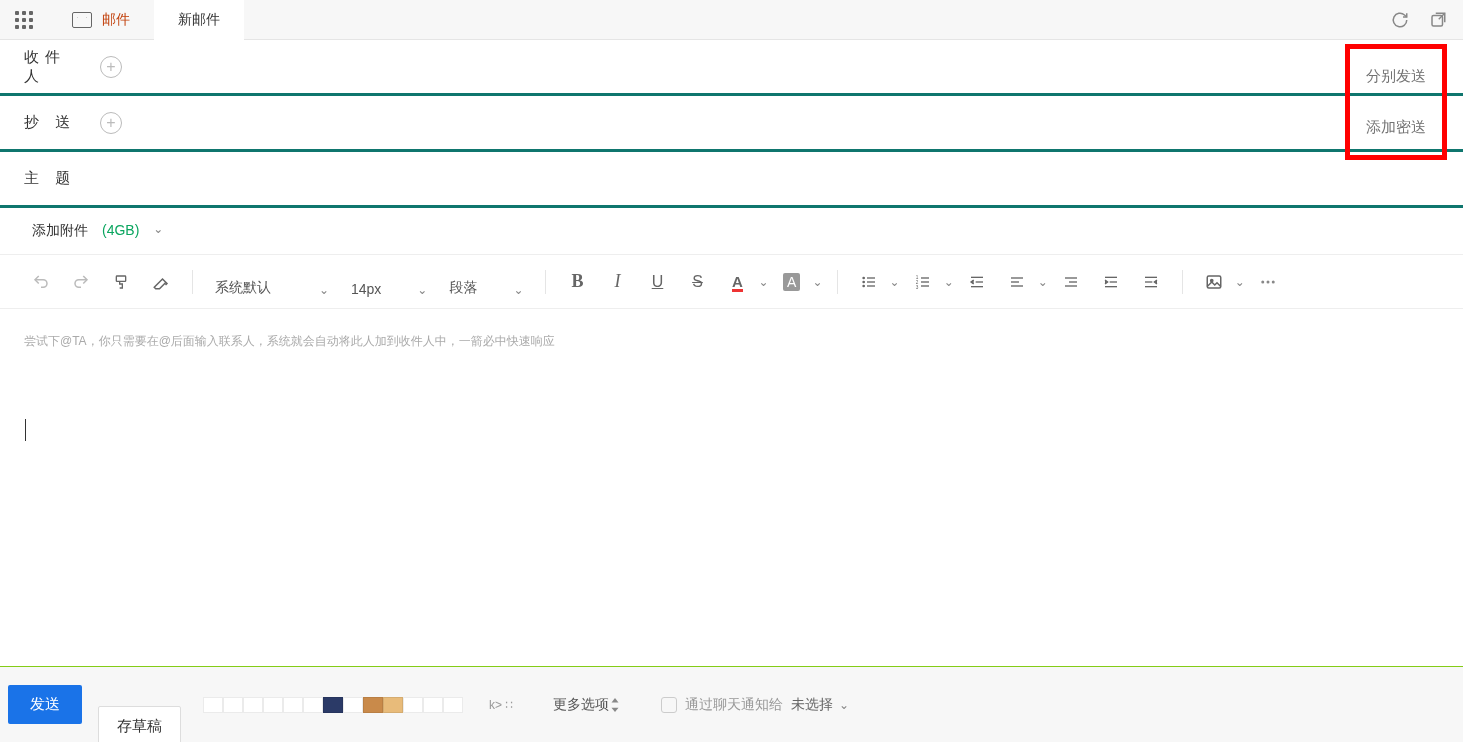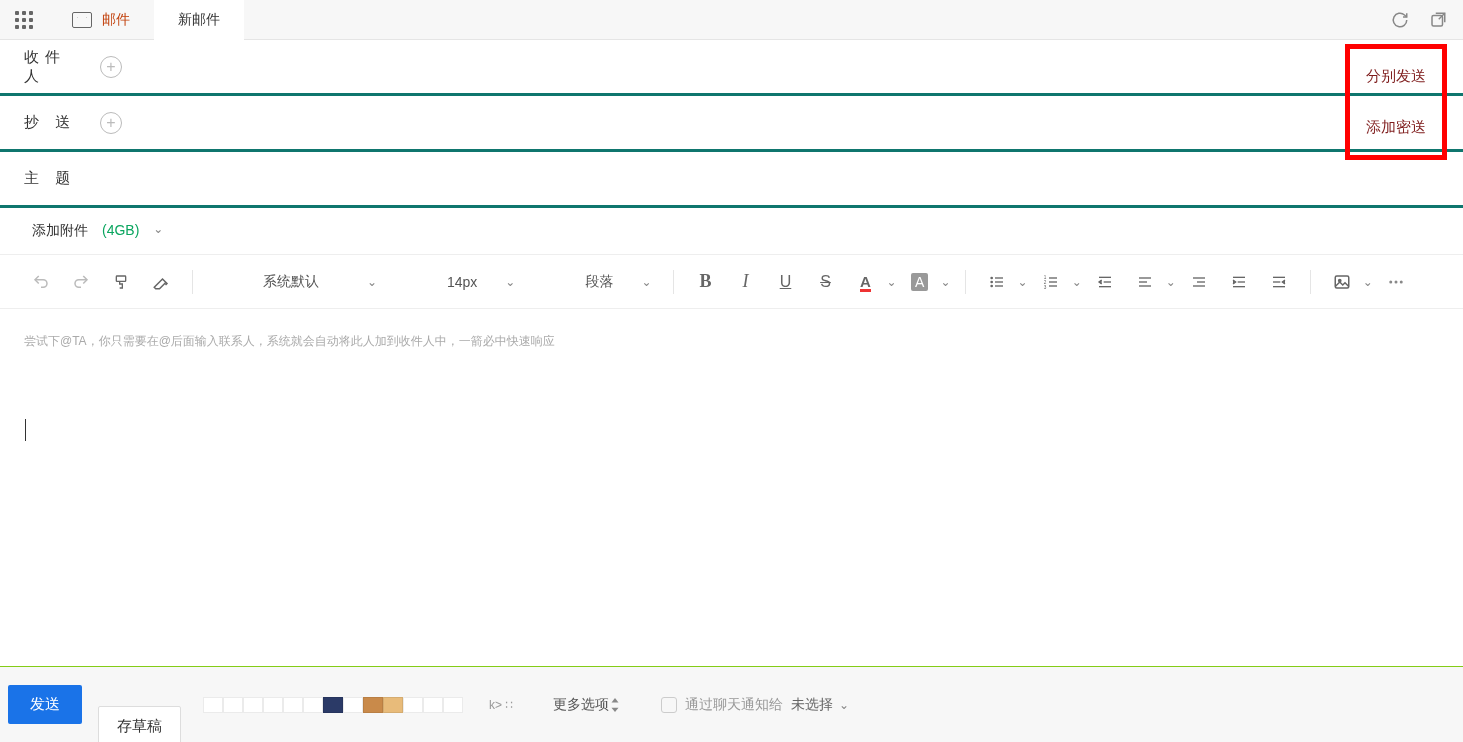--- a/index.html
+++ b/index.html
@@ -12,33 +12,33 @@
     .tab { height: 40px; padding: 0 24px; display: flex; align-items: center; gap: 10px; cursor: pointer; color: #c2410c; }
     .tab.active { background: #fff; color: #333; }
     .mail-icon { width: 20px; height: 16px; border: 1.5px solid #666; border-radius: 2px; position: relative; }
     .mail-icon::after { content: ''; position: absolute; top: 0; left: 0; right: 0; height: 8px; border-bottom: 1.5px solid #666; clip-path: polygon(0 0, 50% 100%, 100% 0, 100% 10%, 50% 110%, 0 10%); border: none; background: linear-gradient(to bottom right, transparent 48%, #666 48%, #666 54%, transparent 54%), linear-gradient(to bottom left, transparent 48%, #666 48%, #666 54%, transparent 54%); background-size: 50% 100%; background-position: left, right; background-repeat: no-repeat; }
     .top-right { margin-left: auto; display: flex; align-items: center; padding-right: 16px; gap: 20px; }
     .icon-btn { cursor: pointer; color: #888; display: flex; align-items: center; justify-content: center; }
 
     .field-row { display: flex; align-items: center; min-height: 56px; border-bottom: 3px solid #0f766e; padding: 0 24px; position: relative; }
     .field-label { width: 60px; color: #333; font-size: 15px; letter-spacing: 6px; }
     .plus-circle { width: 22px; height: 22px; border: 1.5px solid #bbb; border-radius: 50%; display: flex; align-items: center; justify-content: center; color: #bbb; font-size: 16px; cursor: pointer; margin-left: 16px; }
-    .action-link { color: #7f1d1d; font-size: 15px; cursor: pointer; padding: 14px 12px; }
+    .action-link { color: #737373; font-size: 15px; cursor: pointer; padding: 14px 12px; }
     .red-box { position: absolute; right: 16px; top: 44px; border: 5px solid #ff0000; padding: 2px; width: 102px; display: flex; flex-direction: column; z-index: 10; }
     .red-box .action-link { text-align: center; padding: 16px 4px; }
 
     .attach-row { padding: 14px 24px 14px 32px; border-bottom: 1px solid #eee; }
     .attach-link { color: #333; cursor: pointer; font-size: 14px; display: inline-flex; align-items: flex-start; gap: 14px; }
     .attach-link .size { color: #0aa55f; }
     .chev { color: #888; font-size: 12px; }
 
     .toolbar { height: 54px; border-bottom: 1px solid #eee; display: flex; align-items: center; padding: 0 24px; gap: 6px; }
     .tb-btn { width: 34px; height: 34px; display: flex; align-items: center; justify-content: center; color: #666; cursor: pointer; border-radius: 4px; font-size: 16px; }
     .tb-sep { width: 1px; height: 24px; background: #e5e5e5; margin: 0 8px; }
-    .tb-select { height: 30px; padding: 0 8px; display: flex; align-items: center; gap: 28px; cursor: pointer; color: #555; font-size: 14px; min-width: 70px; justify-content: space-between; margin-left: 48px; }
+    .tb-select { height: 30px; padding: 0 8px; display: flex; align-items: flex-end; gap: 36px; cursor: pointer; color: #555; font-size: 14px; min-width: 70px; justify-content: space-between; }
     .tb-select.wide { min-width: 130px; }
     .bold { font-weight: bold; font-family: serif; font-size: 18px; }
     .italic { font-style: italic; font-family: serif; font-size: 18px; }
     .underline { text-decoration: underline; font-size: 16px; }
     .strike { text-decoration: line-through; font-size: 16px; }
     .font-color { position: relative; font-size: 15px; font-weight: bold; }
     .font-color::after { content:''; position: absolute; bottom: -2px; left: 0; right: 0; height: 3px; background: #e33; }
     .bg-color { background: #999; color: #fff; padding: 1px 4px; font-size: 14px; border-radius: 2px; }
     .combo { display: flex; align-items: center; gap: 4px; cursor: pointer; }
 

